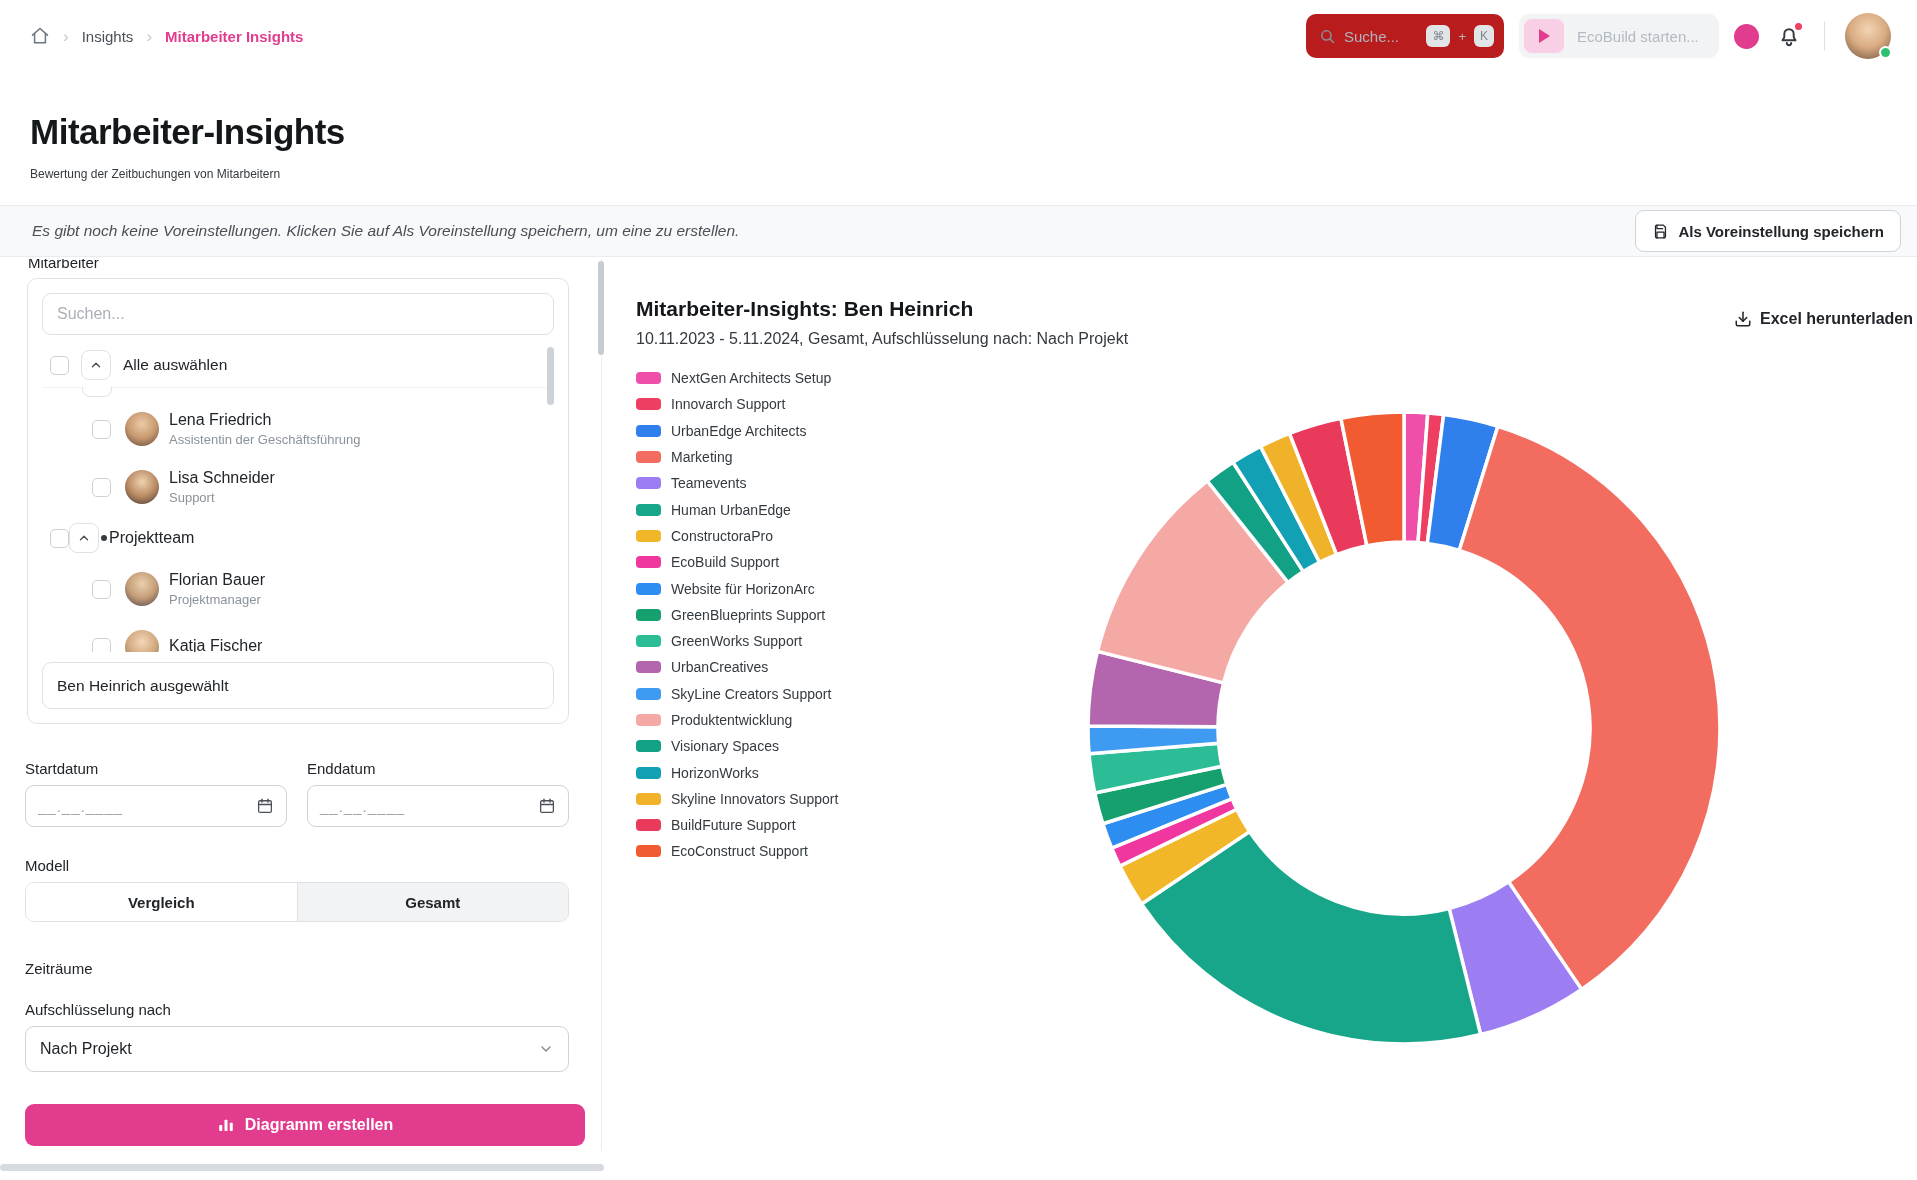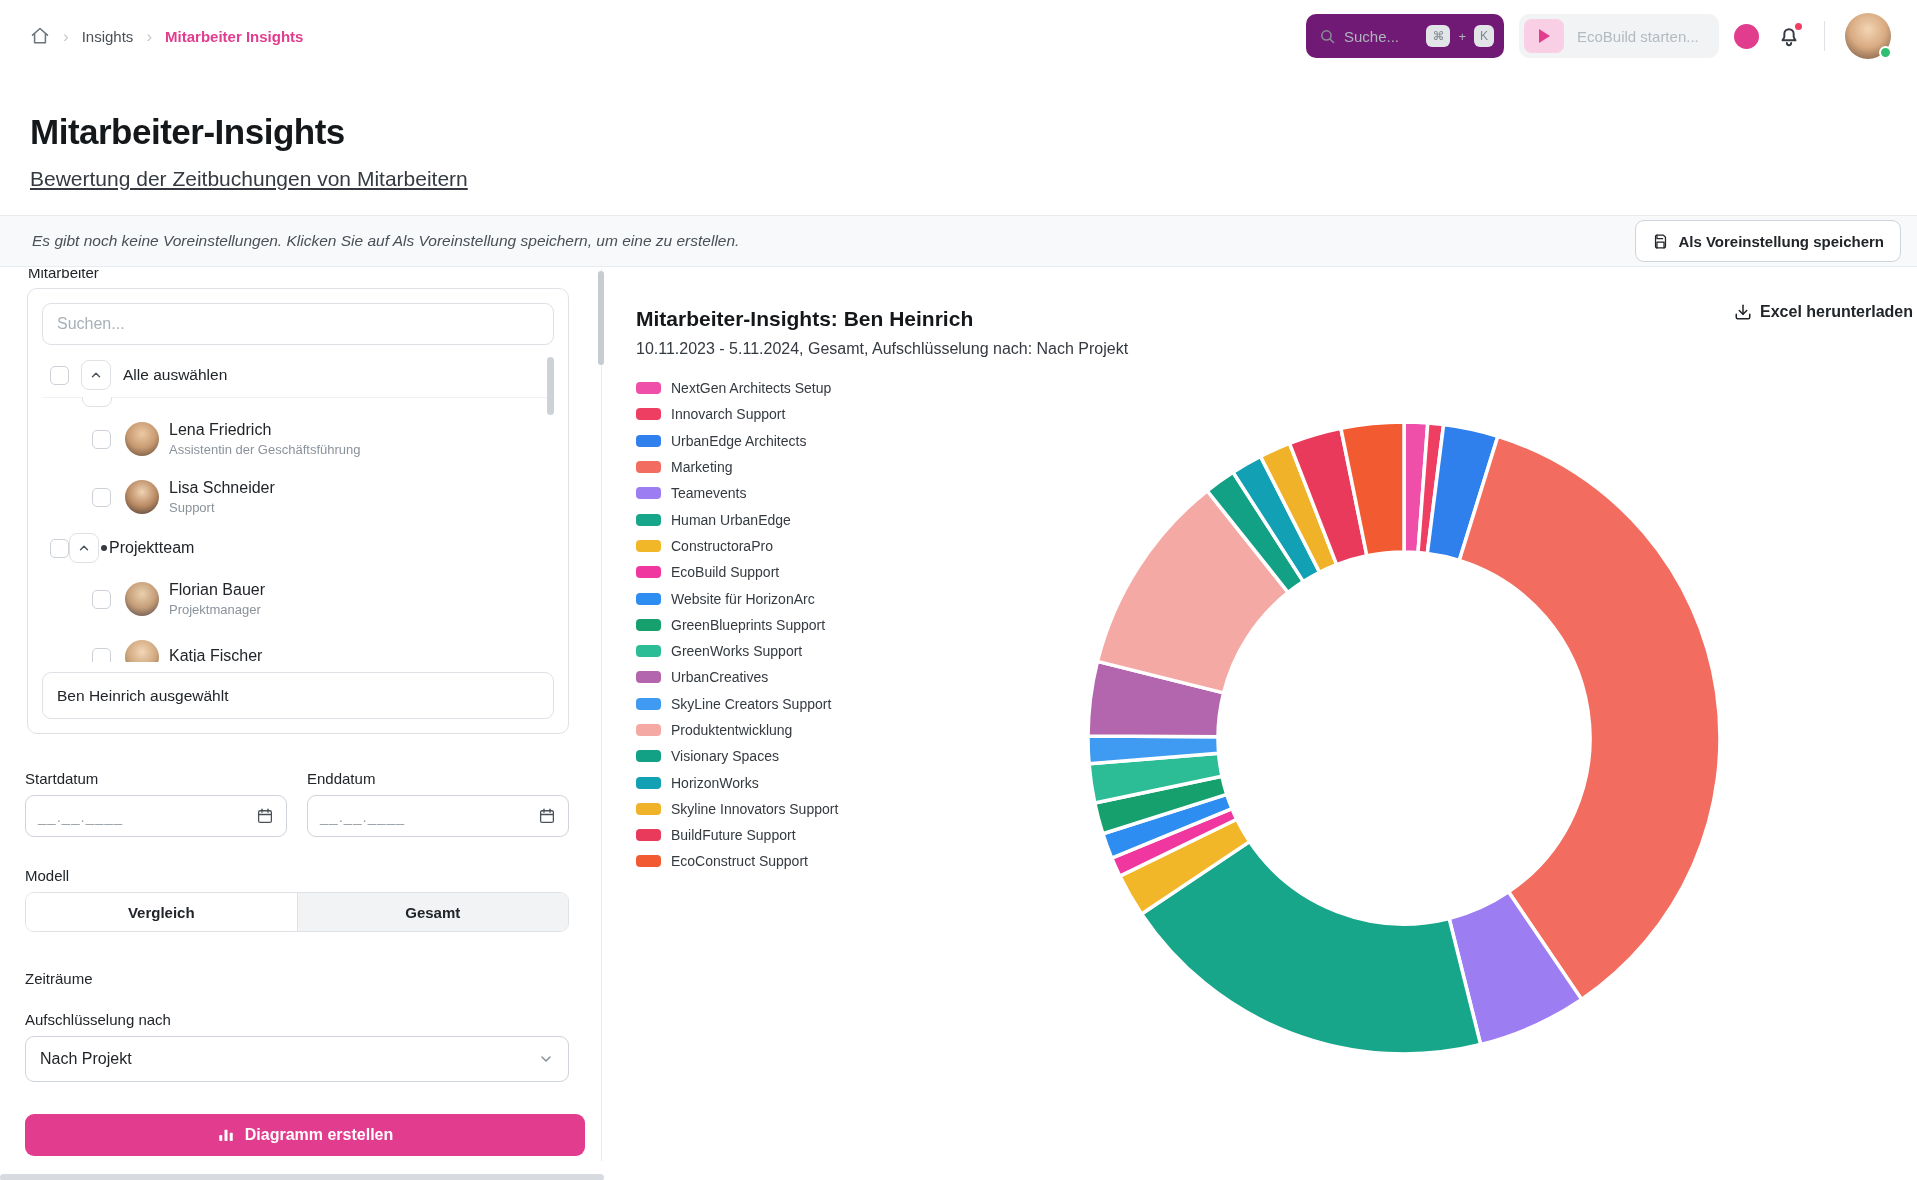--- a/index.html
+++ b/index.html
@@ -12,40 +12,40 @@
   }
   svg { display:block; }
 
   
   .topbar { height:72px; display:flex; align-items:center; justify-content:space-between; padding:0 26px 0 30px; }
   .breadcrumb { display:flex; align-items:center; gap:13px; font-size:15px; }
   .bc-sep { color:#c3c9cf; font-size:17px; line-height:1; }
   .bc-link { color:#495057; text-decoration:none; }
   .bc-current { color:var(--accent); font-weight:600; text-decoration:none; }
   .topbar-right { display:flex; align-items:center; gap:15px; }
-  .searchbox { display:flex; align-items:center; gap:8px; background:#701a75; border-radius:10px; height:44px; padding:0 10px 0 13px; width:198px; }
+  .searchbox { display:flex; align-items:center; gap:8px; background:#b91c1c; border-radius:10px; height:44px; padding:0 10px 0 13px; width:198px; }
   .searchbox .ph { color:#aeb5bc; font-size:15px; flex:1; }
   kbd.key { background:#e2e5e8; border-radius:6px; color:#7e868e; font-size:12px; padding:4px 6px; font-family:"Liberation Sans",sans-serif; }
   .plus { color:#aeb5bc; font-size:13px; }
   .tracker { display:flex; align-items:center; gap:13px; background:#f1f3f5; border-radius:10px; height:44px; padding:5px; width:200px; cursor:pointer; }
   .play-chip { width:40px; height:34px; background:#f8cfe4; border-radius:8px; display:flex; align-items:center; justify-content:center; }
   .play-tri { width:0; height:0; border-left:11px solid var(--accent); border-top:7px solid transparent; border-bottom:7px solid transparent; }
   .tracker-label { color:#b3bac1; font-size:15px; }
   .pink-dot { width:25px; height:25px; border-radius:50%; background:var(--accent); }
   .bell-wrap { position:relative; padding:2px; }
   .badge-dot { position:absolute; top:0; right:0; width:11px; height:11px; border-radius:50%; background:#ee3f63; border:2px solid #fff; }
   .tb-divider { width:1px; height:30px; background:#dee2e6; margin:0 5px; }
   .avatar-lg { width:46px; height:46px; border-radius:50%; position:relative; flex:none;
     background:radial-gradient(circle at 50% 36%, #f2d5b4 0%, #d9ab82 48%, #6b4f3a 100%); }
   .status-dot { position:absolute; bottom:0; right:-1px; width:13px; height:13px; border-radius:50%; background:#2fbf71; border:2px solid #fff; }
 
   
   .page-head { padding:26px 30px 0; }
   .page-head h1 { margin:14px 0 0; font-size:35px; font-weight:700; letter-spacing:-0.5px; color:#15181b; }
-  .page-head p { margin:15px 0 0; font-size:21px; color:#343a40;text-decoration:underline; }
+  .page-head p { margin:15px 0 0; font-size:12px; color:#343a40; }
 
   
   .notice { margin-top:24px; height:52px; background:#f8f9fa; border-top:1px solid #e9ecef; border-bottom:1px solid #e9ecef;
     display:flex; align-items:center; justify-content:space-between; padding:0 16px 0 32px; }
   .notice em { font-size:15.5px; color:#495057; }
   .save-btn { display:flex; align-items:center; gap:9px; background:#fff; border:1px solid #ced4da; border-radius:9px;
     height:42px; padding:0 16px; font-size:15px; font-weight:600; color:#212529; cursor:pointer; font-family:inherit; }
 
   
   .content { display:flex; position:relative; height:916px; }
@@ -102,21 +102,21 @@
     justify-content:space-between; padding:0 14px; font-size:16px; color:#212529; cursor:pointer; }
 
   .create-btn { margin-top:32px; width:560px; height:42px; background:var(--accent); color:#fff; border:none;
     border-radius:9px; font-size:16px; font-weight:700; display:flex; align-items:center; justify-content:center;
     gap:10px; cursor:pointer; font-family:inherit; }
 
   
   main.report { flex:1; padding:40px 0 0 51px; position:relative; }
   .report h2 { margin:0; font-size:21px; font-weight:700; color:#15181b; }
   .report .rsub { margin:9px 0 0; font-size:16px; color:#343a40; }
-  .download { position:absolute; right:4px; top:36px; display:flex; align-items:center; gap:8px;
+  .download { position:absolute; right:4px; top:53px; display:flex; align-items:center; gap:8px;
     font-size:16px; font-weight:600; color:#212529; text-decoration:none; cursor:pointer; white-space:nowrap; }
   .legend { list-style:none; margin:17px 0 0; padding:0; }
   .legend li { height:26.3px; display:flex; align-items:center; gap:10px; }
   .swatch { width:25px; height:12px; border-radius:4px; flex:none; }
   .legend-label { font-size:14px; color:#343a40; }
   .chart-svg { position:absolute; left:1054px; top:121px; }
 </style>
 </head>
 <body>
 

